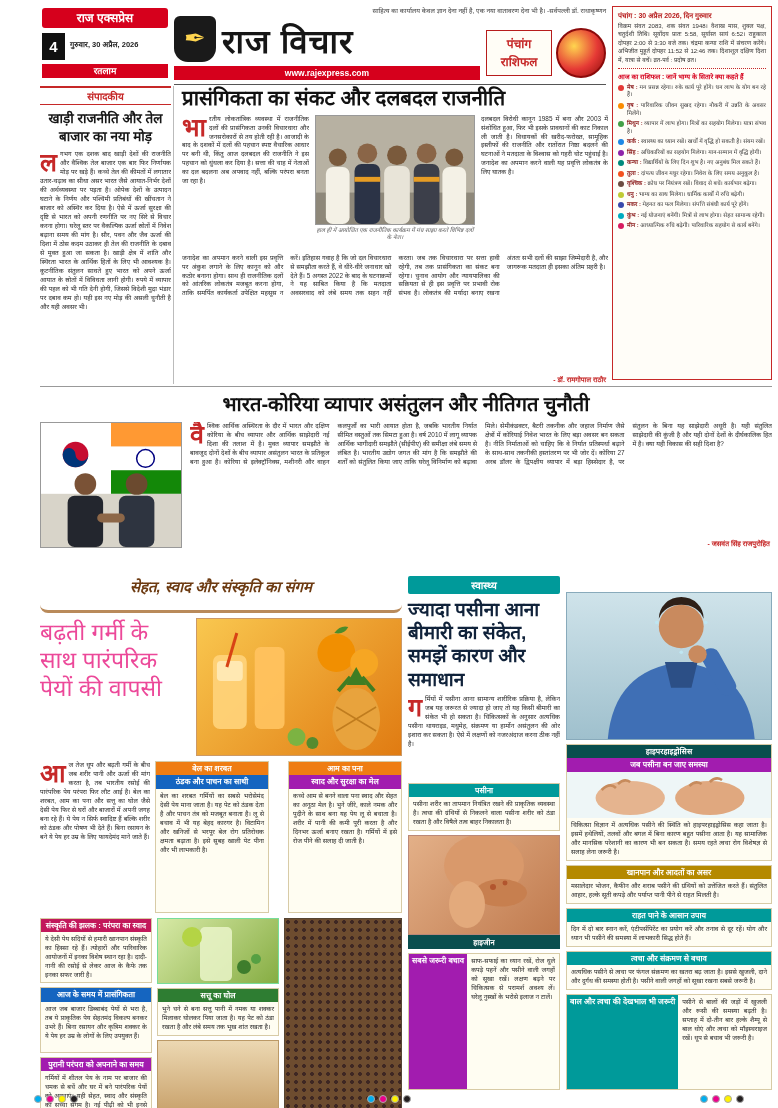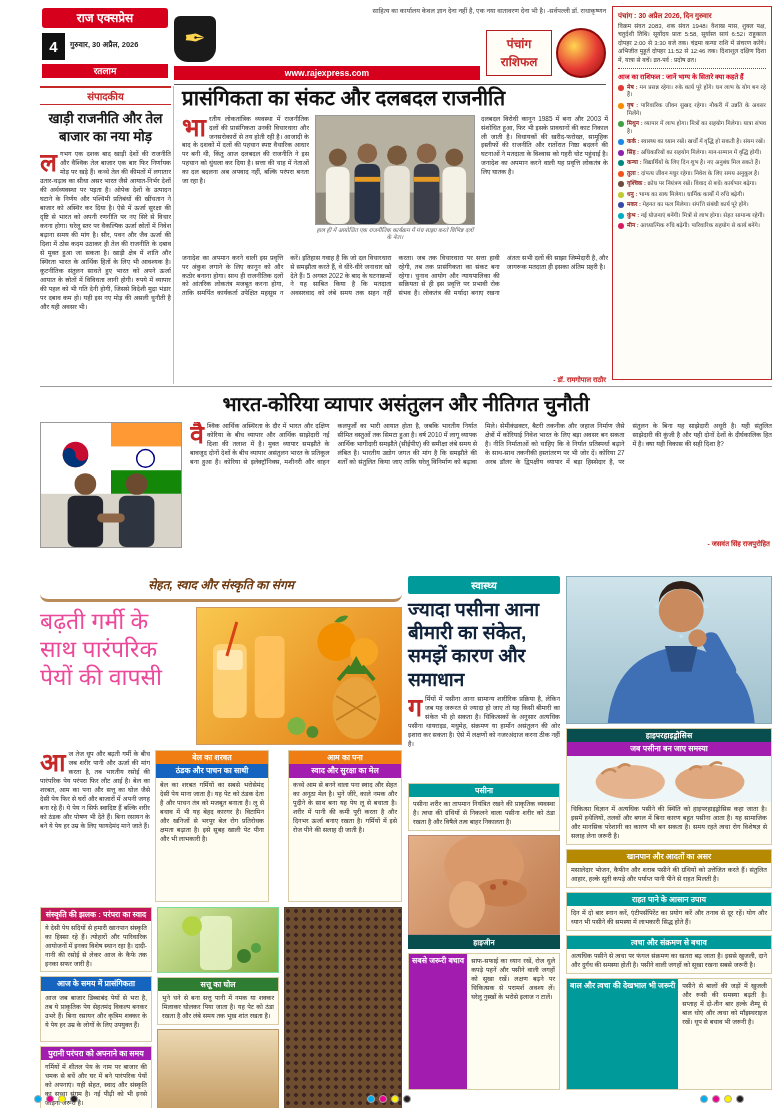--- a/index.html
+++ b/index.html
@@ -71,42 +71,42 @@
   .trade-body-wrap { position:relative; flex:1; }
   .trade-body { column-count:4; column-gap:8px; height:126px; overflow:hidden; }
 
   
   .band { position:absolute; left:40px; top:554px; width:732px; height:18px; text-align:center; }
   .band-line { position:absolute; top:8px; left:0; right:0; height:2px; background:linear-gradient(90deg, transparent, #009a9a 30%, #009a9a 70%, transparent); }
   .band-label { position:relative; display:inline-block; background:#009a9a; color:#fff; font-weight:bold; font-size:10px; padding:2px 20px; border-radius:10px; }
 
   
   .food { position:absolute; left:40px; top:576px; width:362px; height:514px; }
-  .food-kicker { font-size:12px; font-weight:bold; font-style:italic; color:#6d3b12; text-align:center; border-bottom:3px solid #b98a5a; border-radius:0 0 8px 8px; padding-bottom:6px; margin-bottom:5px; }
+  .food-kicker { font-size:15px; font-weight:bold; font-style:italic; color:#6d3b12; text-align:center; border-bottom:3px solid #b98a5a; border-radius:0 0 8px 8px; padding-bottom:14px; margin-bottom:5px; }
   .food-top { display:flex; gap:6px; height:138px; }
   .food-headline { width:150px; font-size:23px; font-weight:normal; color:#ec4899; line-height:1.22; }
   .photo-drinks { flex:1; background:linear-gradient(135deg,#f9c74f,#e07b12); border:1px solid #c96; overflow:hidden; }
   .food-mid { display:flex; gap:5px; margin-top:5px; height:152px; }
   .food-intro { width:110px; overflow:hidden; }
   .food-cards { flex:1; display:flex; gap:19px; }
   .food-cards .card { flex:1; display:flex; flex-direction:column; }
   .food-cards .tiny { flex:1; }
   .food-bottom { display:flex; gap:5px; margin-top:5px; height:204px; }
   .fb-colA { width:112px; display:flex; flex-direction:column; gap:4px; }
   .fb-colA .card { flex:1; }
   .fb-colB { width:122px; display:flex; flex-direction:column; gap:4px; }
   .fb-colC { flex:1; display:flex; flex-direction:column; gap:4px; }
   .photo-lime { height:66px; background:linear-gradient(135deg,#d7e9a6,#86ad43); border:1px solid #7d9; overflow:hidden; }
   .photo-sattu { flex:1; background:linear-gradient(#ecd8b2,#c49b63); border:1px solid #b96; }
   .photo-seeds { flex:1; background-color:#6d4c2f; background-image:radial-gradient(circle at 3px 3px, #3e2723 1.6px, transparent 2.2px); background-size:8px 8px; border:1px solid #543; }
 
   
   .health { position:absolute; left:408px; top:576px; width:364px; height:514px; display:flex; gap:6px; }
   .health-left { width:152px; display:flex; flex-direction:column; gap:4px; }
-  .health-right { flex:1; display:flex; flex-direction:column; gap:4px; }
+  .health-right { flex:1; display:flex; flex-direction:column; gap:4px;margin-top:16px; }
   .health-kicker { background:#009a9a; color:#fff; font-weight:bold; font-size:10px; text-align:center; padding:2px 0; border-radius:2px; }
   .health-headline { font-size:19px; font-weight:bold; color:#10223a; line-height:1.22; }
   .health-intro { height:84px; overflow:hidden; }
   .photo-man { height:148px; background:linear-gradient(#cfe3ea,#9fc0cd); border:1px solid #8ab; overflow:hidden; flex:0 0 auto; }
   .photo-hands { height:46px; background:#eef6f7; overflow:hidden; }
   .photo-neck { height:100px; background:linear-gradient(135deg,#e3b088,#c07a4e); border:1px solid #b87; overflow:hidden; }
   .hygiene-tag { background:#094e4e; color:#fff; font-weight:bold; font-size:7.5px; text-align:center; padding:2px 0; }
   .photo-hair { height:34px; background:linear-gradient(120deg,#4a3326,#241710 60%,#3a281c); }
   .grow { flex:1; display:flex; flex-direction:row; }
   .grow .tiny { flex:1; }
@@ -121,20 +121,21 @@
 
 <div class="page">
 
   <header class="masthead">
     <div class="brand-box">राज एक्सप्रेस</div>
     <div class="page-num">4</div>
     <div class="mh-date">गुरुवार, 30 अप्रैल, 2026</div>
     <div class="city-strip">रतलाम</div>
     <div class="tagline">साहित्य का कार्यालय केवल ज्ञान देना नहीं है, एक नया वातावरण देना भी है। -सर्वपल्ली डॉ. राधाकृष्णन</div>
     <div class="logo">✒</div>
+    <div class="paper-title">राज विचार</div>
     <div class="web-strip">
       <span>www.rajexpress.com</span>
     </div>
     <div class="panchang-badge">
       <div>पंचांग</div>
       <div>राशिफल</div>
     </div>
     <div class="emblem"></div>
     <div class="mh-rule"></div>
   </header>

